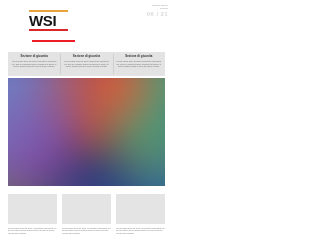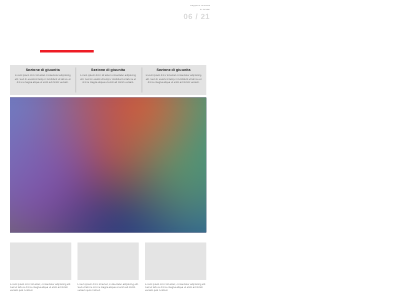--- a/index.html
+++ b/index.html
@@ -191,20 +191,25 @@
     letter-spacing: 0.05px;
   }
 </style>
 </head>
 <body>
 
 <div class="page">
 
   <div class="header">
 
+    <div class="logo-block">
+      <div class="logo-rule-top"></div>
+      <div class="logo-word">WSI</div>
+      <div class="logo-rule-bottom"></div>
+    </div>
 
     <div class="header-meta">
       <div class="header-meta-line">Rapporto annuale</div>
       <div class="header-meta-line">di sintesi</div>
       <div class="header-meta-big">06 / 21</div>
     </div>
 
   </div>
 
   <div class="accent-rule"></div>

